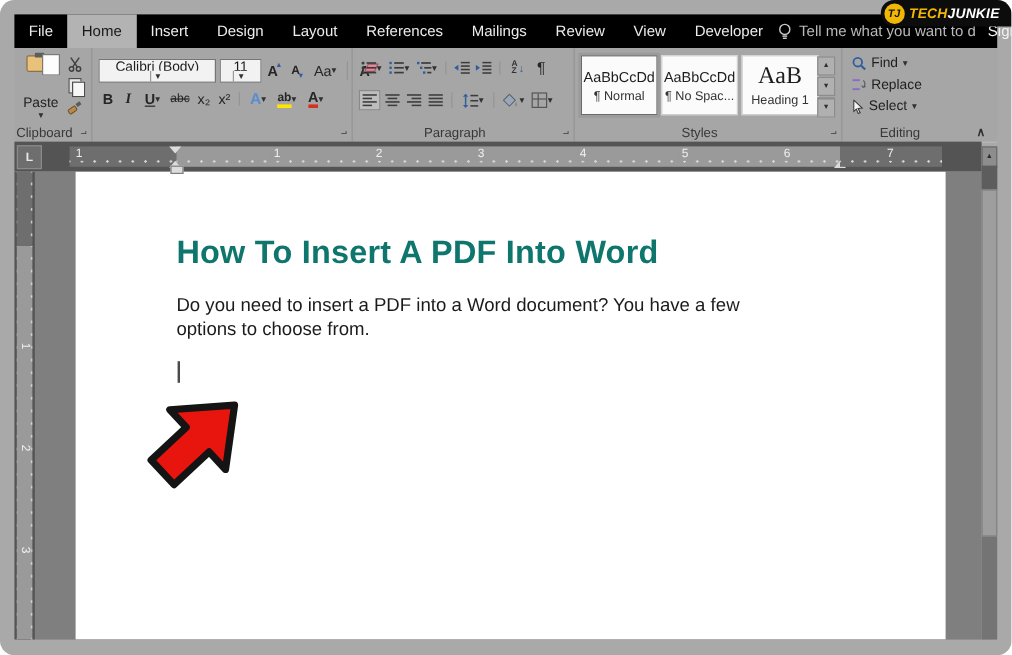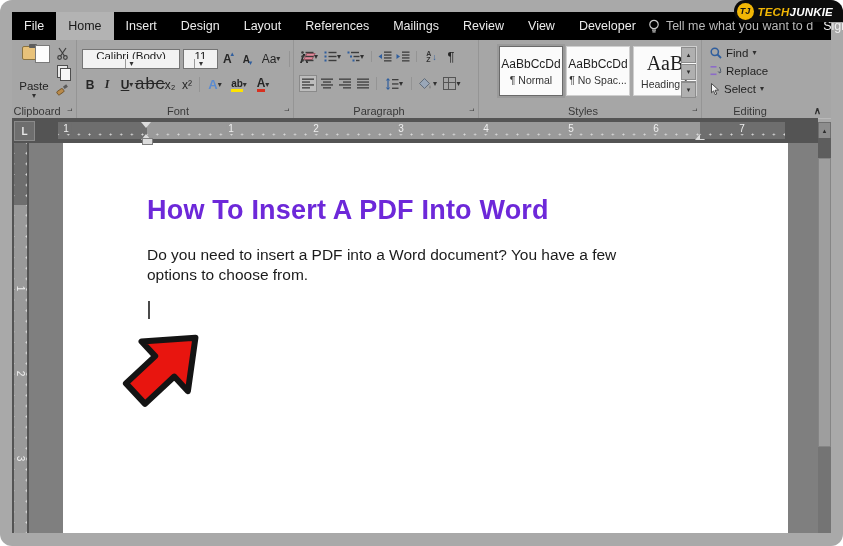--- a/index.html
+++ b/index.html
@@ -47,41 +47,41 @@
   .font-row2{position:absolute;left:5px;top:35px;display:flex;align-items:center;gap:1px;}
   .combo{display:flex;align-items:center;background:#f2f2f2;border:1px solid #757575;height:18px;font-size:11.5px;color:#1c1c1c;flex-direction:column;}
   .combo .cv{padding:0 3px;white-space:nowrap;overflow:hidden;}
   .combo .cc{width:12px;text-align:center;border-left:1px solid #9a9a9a;font-size:8px;color:#333;}
   .fname{width:96px;}
   .fsize{width:33px;}
   .glyph{font-size:12px;font-weight:bold;color:#262626;}
   .bluecaret-up{font-size:7px;color:#2f5e9e;position:relative;top:-5px;left:-1px;}
   .bluecaret-dn{font-size:7px;color:#2f5e9e;position:relative;top:4px;left:-1px;}
   .u-underline{text-decoration:underline;}
-  .strike-g{font-size:17px;text-decoration:line-through;font-weight:normal;font-family:Liberation Mono, monospace;}
+  .strike-g{font-size:10px;text-decoration:line-through;font-weight:normal;}
   .fx-a{color:#5b8bd0;font-weight:bold;font-size:13px;}
   .hl-ab{font-size:10px;font-weight:bold;border-bottom:3px solid #ffe400;padding-bottom:0px;line-height:11px;}
   .fc-a{font-size:12px;font-weight:bold;border-bottom:3px solid #d83020;line-height:12px;}
   .clear-a{position:relative;font-size:12px;font-weight:bold;}
   .clear-a:after{content:"";position:absolute;right:-6px;top:1px;width:7px;height:5px;background:#e08a9a;transform:skewX(-25deg);border:1px solid #9c5a68;}
 
   
   .g-paragraph{width:184px;}
   .par-row1{position:absolute;left:5px;top:9px;display:flex;align-items:center;gap:2px;}
   .par-row2{position:absolute;left:5px;top:35px;display:flex;align-items:center;gap:2px;}
   .sel{background:#bdbdbd;border:1px solid #8a8a8a;}
   .sorticon{display:flex;flex-direction:column;font-size:7px;font-weight:bold;line-height:6px;color:#333;}
   .sort-arrow{color:#2f5e9e;font-size:9px;margin-left:1px;}
   .borders-icon{width:11px;height:11px;border:1px solid #555;position:relative;}
   .borders-icon:before{content:"";position:absolute;left:4px;top:0;bottom:0;width:1px;background:#555;}
   .borders-icon:after{content:"";position:absolute;top:4px;left:0;right:0;height:1px;background:#555;}
 
   
   .g-styles{width:222px;}
-  .style-cards{position:absolute;left:20px;top:6px;display:flex;gap:3px;border-radius:12px;}
+  .style-cards{position:absolute;left:5px;top:6px;display:flex;gap:3px;border-radius:12px;}
   .scard{width:62px;height:48px;background:#fbfbfb;border:1px solid #cfcfcf;display:flex;flex-direction:column;align-items:center;justify-content:center;gap:3px;}
   .scard.selected{border:1px solid #6a6a6a;box-shadow:0 0 0 1px #fbfbfb inset,0 0 0 2px #9a9a9a;}
   .scard .sample{font-size:12px;color:#1d1d1d;white-space:nowrap;}
   .scard .sample.big{font-family:"Liberation Serif",serif;font-size:20px;}
   .scard .sname{font-size:10.5px;color:#333;white-space:nowrap;}
   .style-scroll{position:absolute;right:5px;top:7px;display:flex;flex-direction:column;gap:1px;}
   .sscroll-btn{width:13px;height:14px;background:#b0b0b0;border:1px solid #8c8c8c;font-size:7px;color:#2e2e2e;display:flex;align-items:center;justify-content:center;flex-direction:column;line-height:6px;}
 
   
   .g-editing{width:96px;border-right:none;}
@@ -103,21 +103,21 @@
   .r-indent{position:absolute;right:-5px;bottom:-1px;width:0;height:0;border:5px solid transparent;border-bottom:6px solid #dcdcdc;}
 
   
   .workspace{position:absolute;left:12px;top:143px;right:25px;bottom:13px;background:#7f7f7f;overflow:hidden;}
   .vruler-strip{position:absolute;left:0;top:0;bottom:0;width:17px;background:#545454;}
   .vruler{position:absolute;left:2px;top:0;bottom:0;width:13px;}
   .vseg-dark{position:absolute;left:0;right:0;top:0;height:62px;background-color:#6e6e6e;background-image:radial-gradient(circle,#d9d9d9 0.8px,transparent 1.2px);background-size:13px 10.6px;background-position:6px 5px;}
   .vseg-light{position:absolute;left:0;right:0;top:62px;bottom:0;background-color:#9a9a9a;background-image:radial-gradient(circle,#d9d9d9 0.8px,transparent 1.2px);background-size:13px 10.6px;background-position:6px 5px;}
   .vnum{position:absolute;left:0;width:13px;text-align:center;font-size:10px;color:#efefef;transform:rotate(90deg);background:#9a9a9a;}
   .page{position:absolute;left:51px;top:0;width:725px;bottom:0;background:#ffffff;}
-  .doc-title{position:absolute;left:84px;top:52px;font-size:27px;font-weight:bold;color:#6d28d9;letter-spacing:.2px;white-space:nowrap;}
+  .doc-title{position:absolute;left:84px;top:52px;font-size:27px;font-weight:bold;color:#0f766e;letter-spacing:.2px;white-space:nowrap;}
   .doc-body{position:absolute;left:84px;top:102px;width:515px;font-size:15.5px;line-height:19.5px;color:#1b1b1b;}
   .text-cursor{position:absolute;left:85px;top:158px;width:2px;height:18px;background:#4a4a4a;}
   .arrow-svg{position:absolute;left:48px;top:170px;}
 
   
   .scrollbar{position:absolute;right:12px;top:122px;bottom:13px;width:13px;background:#747474;}
   .sb-btn{position:absolute;top:0;left:0;right:0;height:16px;background:#8d8d8d;border:1px solid #6f6f6f;display:flex;align-items:center;justify-content:center;font-size:6px;color:#2c2c2c;}
   .sb-gap{position:absolute;top:16px;left:0;right:0;height:20px;background:#5d5d5d;}
   .sb-thumb{position:absolute;top:36px;left:0;right:0;height:287px;background:#9e9e9e;border:1px solid #858585;}
 
@@ -246,21 +246,20 @@
           </div>
         <div class="rbtn" style="width:24px">
             <span class="hl-ab">ab</span>
             <span class="caret">▾</span>
           </div>
         <div class="rbtn" style="width:22px">
             <span class="fc-a">A</span>
             <span class="caret">▾</span>
           </div>
       </div>
-      <div class="group-label">Font</div>
       <div class="launcher">⌐</div>
     </div>
 
     <div class="group g-paragraph">
       <div class="par-row1">
         <div class="rbtn" style="width:21px">
           <svg width="13" height="11" viewBox="0 0 13 11">
               <circle cx="1.5" cy="1.5" r="1.3" fill="#3c3c3c"></circle>
               <rect x="4.5" y="0.8" width="8" height="1.4" fill="#3c3c3c"></rect>
               <circle cx="1.5" cy="5.5" r="1.3" fill="#3c3c3c"></circle>

